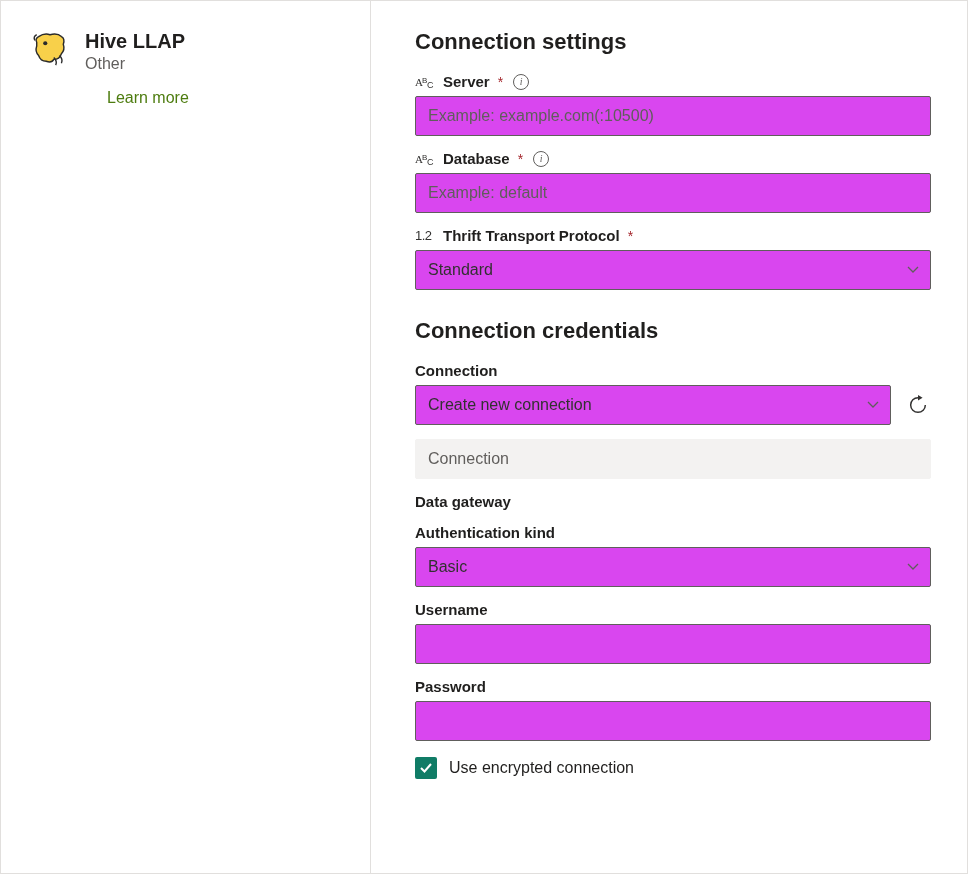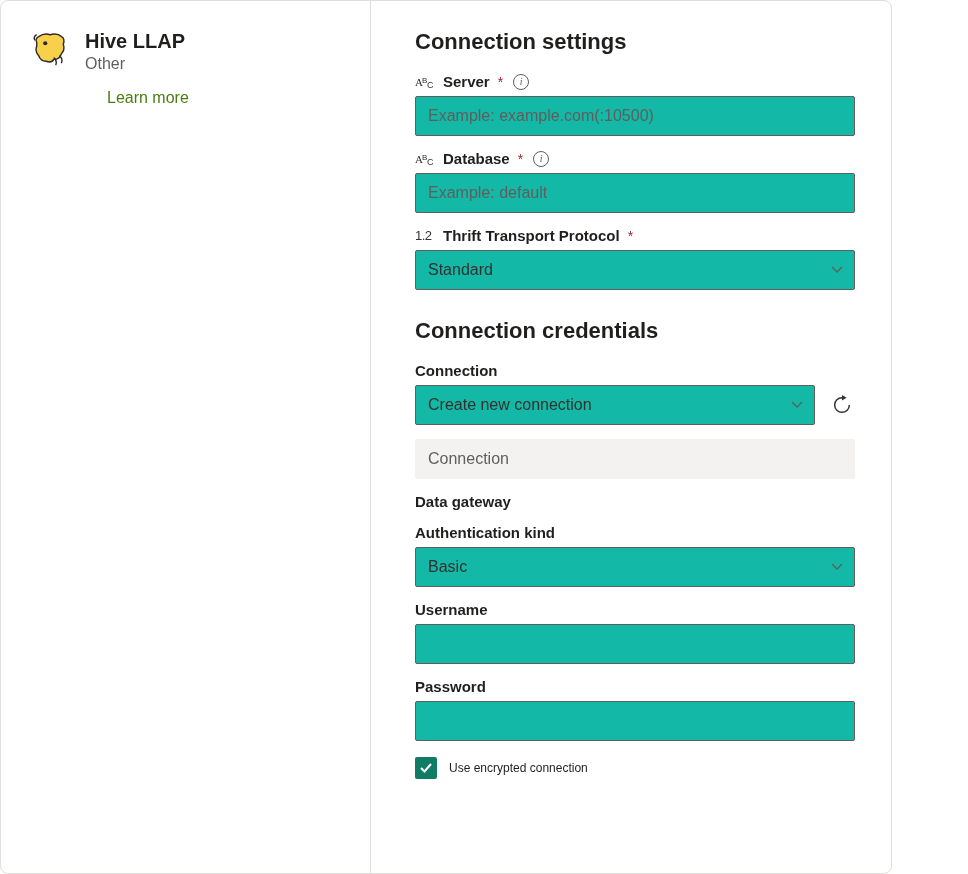--- a/index.html
+++ b/index.html
@@ -3,24 +3,24 @@
 <meta charset="utf-8">
 <style>
   * { box-sizing: border-box; margin: 0; padding: 0; }
   body {
     font-family: "Segoe UI", -apple-system, BlinkMacSystemFont, sans-serif;
     font-size: 14px;
     color: #323130;
     background: #fff;
   }
   .container {
-    width: 892px;
+    width: 968px;
     height: 874px;
     border: 1px solid #e1dfdd;
-    border-radius: 8px;
+    border-radius: 0;
     display: flex;
     overflow: hidden;
   }
   .sidebar {
     width: 370px;
     border-right: 1px solid #e1dfdd;
     padding: 28px 24px 24px 30px;
     display: flex;
     flex-direction: column;
   }
@@ -116,21 +116,21 @@
   }
   input.text-input, .select-wrap {
     width: 100%;
     height: 40px;
     border: 1px solid #605e5c;
     border-radius: 2px;
     padding: 0 12px;
     font-size: 16px;
     font-family: inherit;
     color: #323130;
-    background: #14b8a6;
+    background: #d946ef;
   }
   input.text-input::placeholder { color: #605e5c; }
   input.text-input.disabled {
     background: #f3f2f1;
     border-color: #f3f2f1;
     color: #a19f9d;
   }
   .select-wrap {
     display: flex;
     align-items: center;
@@ -162,21 +162,21 @@
   .checkbox {
     width: 22px; height: 22px;
     background: #107c66;
     border-radius: 2px;
     display: inline-flex;
     align-items: center;
     justify-content: center;
     cursor: pointer;
   }
   .checkbox svg { width: 14px; height: 14px; }
-  .checkbox-label { font-size: 12px; color: #201f1e; }
+  .checkbox-label { font-size: 16px; color: #201f1e; }
 </style>
 </head>
 <body>
 
 <div class="container">
 
   <aside class="sidebar">
     <div class="connector-header">
       <div class="connector-icon">
         <svg viewBox="0 0 40 40">

